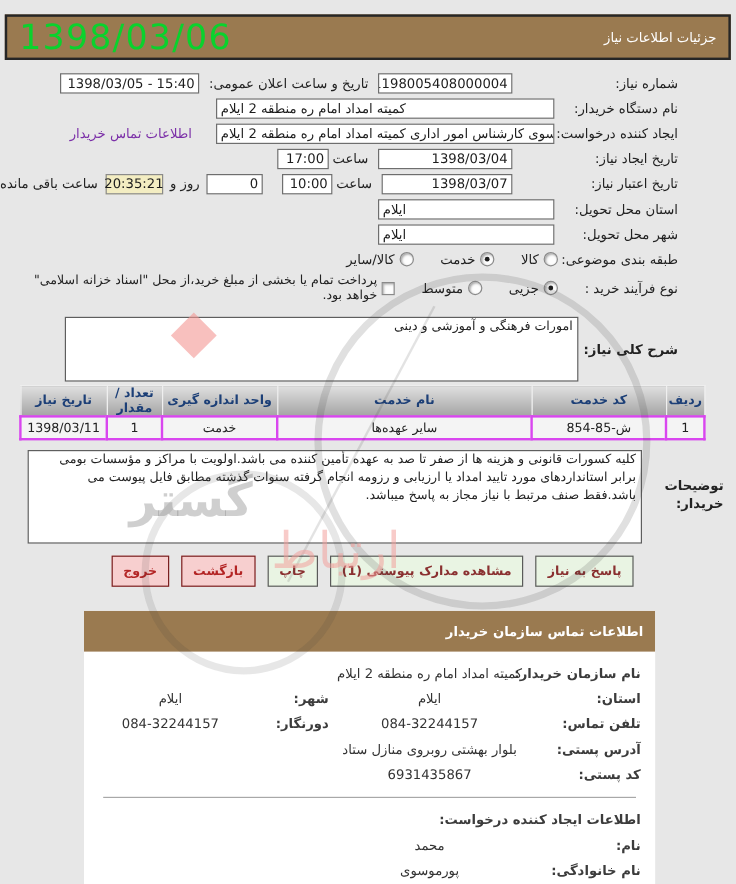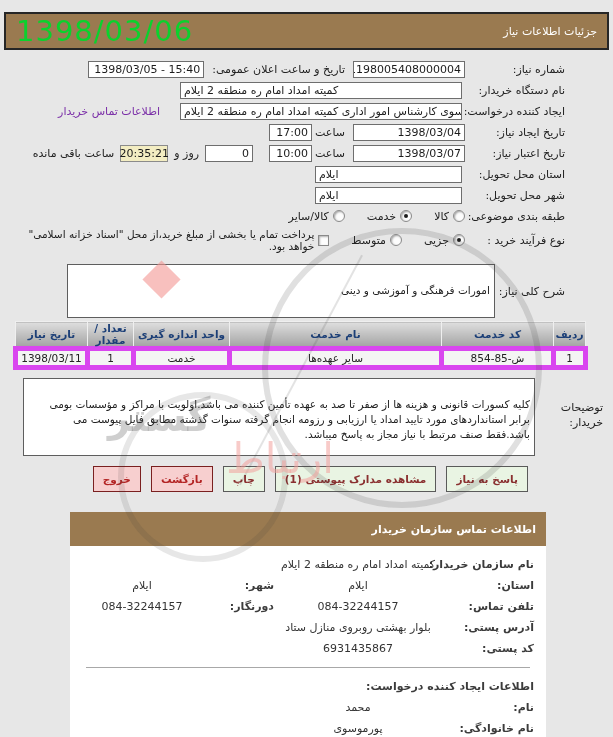--- a/index.html
+++ b/index.html
@@ -12,53 +12,53 @@
   
   .topbar{height:38px;margin:12px 4px 0;background:#9a7a50;border:2px solid #262626;
     display:flex;align-items:center;justify-content:space-between;padding:0 10px}
   .topbar-title{color:#fff;font-size:11px}
   .topbar-date{color:#0ad22d;font-size:29px;letter-spacing:1px;direction:ltr;line-height:1}
   
   .form{padding-top:10px}
   .row{display:flex;align-items:center;min-height:18px;margin-bottom:3px;padding-right:48px}
   .lbl{color:#222;white-space:nowrap}
   .lbl.col{flex:none;width:100px}
-  .lbl.b{font-weight:normal}
+  .lbl.b{font-weight:bold}
   .input{display:flex;align-items:center;background:#fff;border:1px solid #6e6e6e;height:17px;
     padding:0 3px;justify-content:flex-end;color:#1c1c1c;white-space:nowrap;overflow:hidden}
   .input.ltr,.ltr{direction:ltr}
   .w112{width:112px}.w130{width:116px}.w43{width:43px}.w48{width:48px}.w147{width:147px}.w282{width:282px}
   .g3{margin-right:3px}.g6{margin-right:6px}.g8{margin-right:8px}.g16{margin-right:16px}
-  .g20{margin-right:20px}.g38{}
+  .g20{margin-right:20px}.g38{margin-right:38px}
   .timer{background:#f3edc2;border:1px solid #8b8b8b;height:17px;width:48px;
     display:flex;align-items:center;justify-content:center;direction:ltr;color:#1c1c1c}
   .link{color:#7b2fa8;cursor:pointer;white-space:nowrap}
   
   .opt{display:flex;align-items:center;margin-left:22px}
   .opt .optlbl{margin-right:4px}
   .radio{width:12px;height:12px;border-radius:50%;background:#fdfdfd;border:1px solid #8a8a8a;
     box-shadow:inset 1px 1px 2px rgba(0,0,0,.35);display:inline-block;position:relative;flex:none}
   .radio.checked::after{content:"";position:absolute;right:3px;top:3px;width:4px;height:4px;
     border-radius:50%;background:#1d1d1d}
   .checkbox{width:11px;height:11px;background:#fdfdfd;border:1px solid #8a8a8a;
     box-shadow:inset 1px 1px 2px rgba(0,0,0,.3);display:inline-block;flex:none}
   
   .row.desc{margin-top:12px;align-items:center}
-  .bigbox{background:#fff;border:1px solid #5e5e5e;width:428px;height:54px;padding:18px 4px;
+  .bigbox{background:#fff;border:1px solid #5e5e5e;width:428px;height:54px;padding:0 4px;
     font-size:10.5px;line-height:1.45;overflow:hidden}
   .row.notes{padding-right:10px;align-items:flex-start;margin-top:8px}
   .row.notes .lbl{width:62px;white-space:normal;line-height:1.4;padding-top:22px}
   .notesbox{width:512px;height:78px}
   
   .sec-head{font-weight:bold;margin:10px 88px 4px 0;font-size:11px;color:#1d1d1d}
   .svc-table{width:570px;margin:2px 25px 0;border-collapse:collapse;table-layout:fixed}
   .svc-table th{background:linear-gradient(#dedede,#a4a4a4);color:#1c3f77;font-weight:bold;
     font-size:10.5px;height:20px;border:1px solid #efefef}
   .svc-table td{background:#f4f4f4;height:19px;text-align:center;font-size:10.5px;
-    border:5px solid #d946ef;color:#222}
+    border:2px solid #d946ef;color:#222}
   
   .btns{display:flex;margin:10px 85px 0 0;gap:10px}
   .btn{height:18px;padding:12px 9px;font-family:inherit;font-size:10.5px;font-weight:bold;
     display:flex;align-items:center;cursor:pointer;white-space:nowrap}
   .btn.green{background:#e9f4e3;border:1px solid #5a5a5a;color:#8a3030}
   .btn.pink{background:#f7cfcf;border:1px solid #7a2020;color:#b32424}
   
   .card{width:476px;margin:20px 67px 0 70px;background:#fff;height:236px;overflow:hidden}
   .card-head{height:24px;background:#9a7a50;color:#fff;font-weight:bold;display:flex;
     align-items:center;padding:17px 10px;font-size:11px}

